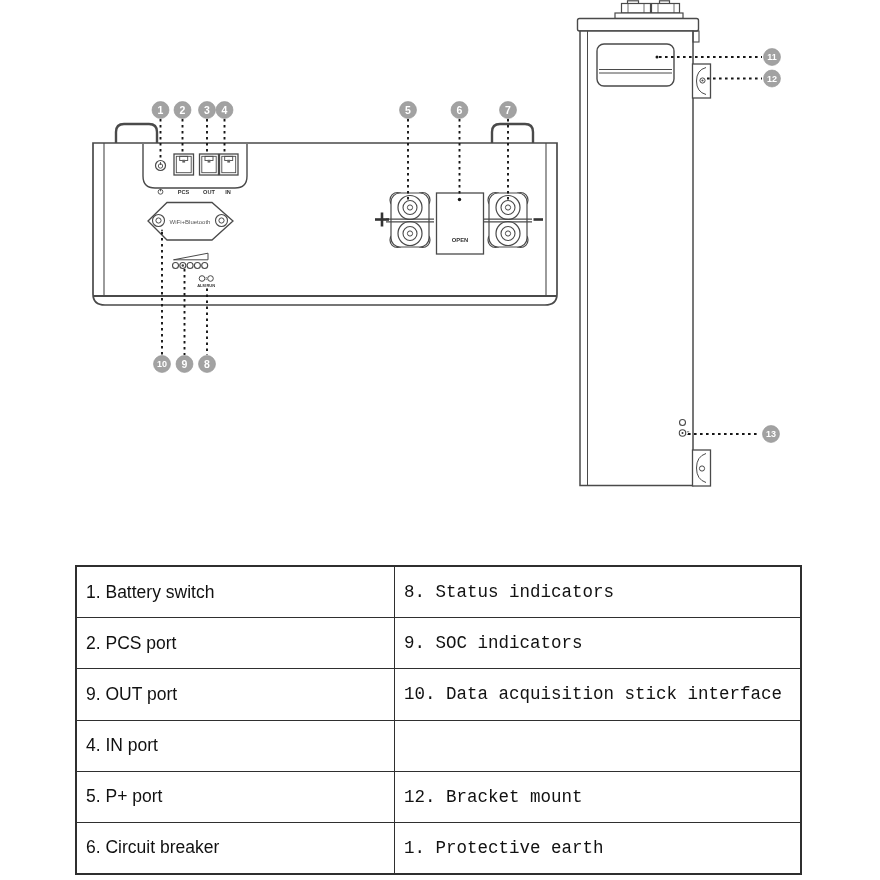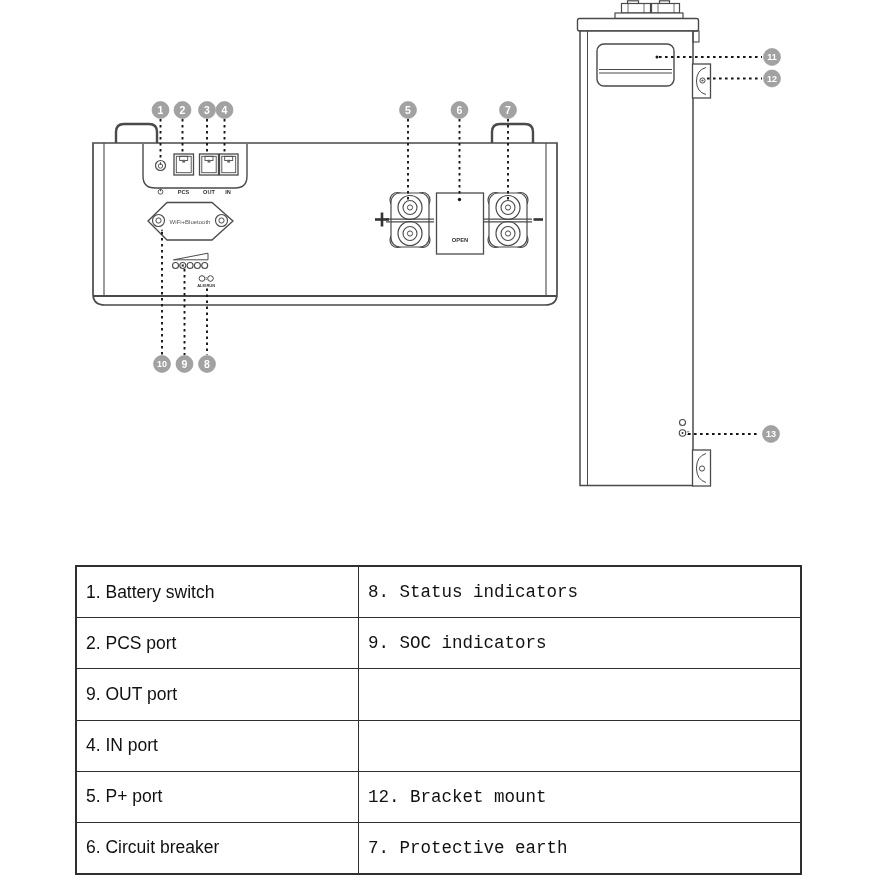--- a/index.html
+++ b/index.html
@@ -15,21 +15,21 @@
   svg .callout-circle { fill:#a2a2a2; stroke:#949494; stroke-width:0.6; }
   svg .callout-num { fill:#ffffff; font-weight:bold; text-anchor:middle; }
   .legend {
     position:absolute; left:75px; top:565px; width:727px; height:310px;
     border:2px solid #2f2f2f; display:flex; flex-direction:column; box-sizing:border-box;
     background:#fff;
   }
   .legend-row { flex:1 1 0; display:flex; border-top:1.5px solid #2f2f2f; min-height:0; }
   .legend-row:first-child { border-top:none; }
   .cell { display:flex; align-items:center; padding-left:9px; font-size:17.5px; color:#111; box-sizing:border-box; }
-  .cell-left  { width:282px; border-right:1.5px solid #2f2f2f; }
+  .cell-left  { width:318px; border-right:1.5px solid #2f2f2f; }
   .cell-right { flex:1;font-family:Liberation Mono, monospace; }
 </style>
 </head>
 <body>
 
 <div class="stage">
 
 <svg width="880" height="560" viewBox="0 0 880 560">
 
   <g>
@@ -277,27 +277,28 @@
   <div class="legend-row">
     <div class="cell cell-left">1. Battery switch</div>
     <div class="cell cell-right">8. Status indicators</div>
   </div>
   <div class="legend-row">
     <div class="cell cell-left">2. PCS port</div>
     <div class="cell cell-right">9. SOC indicators</div>
   </div>
   <div class="legend-row">
     <div class="cell cell-left">9. OUT port</div>
+    <div class="cell cell-right">10. Data acquisition stick interface</div>
   </div>
   <div class="legend-row">
     <div class="cell cell-left">4. IN port</div>
   </div>
   <div class="legend-row">
     <div class="cell cell-left">5. P+ port</div>
     <div class="cell cell-right">12. Bracket mount</div>
   </div>
   <div class="legend-row">
     <div class="cell cell-left">6. Circuit breaker</div>
-    <div class="cell cell-right">7. Protective earth</div>
+    <div class="cell cell-right">1. Protective earth</div>
   </div>
 </div>
 
 </div>
 
 </body></html>

